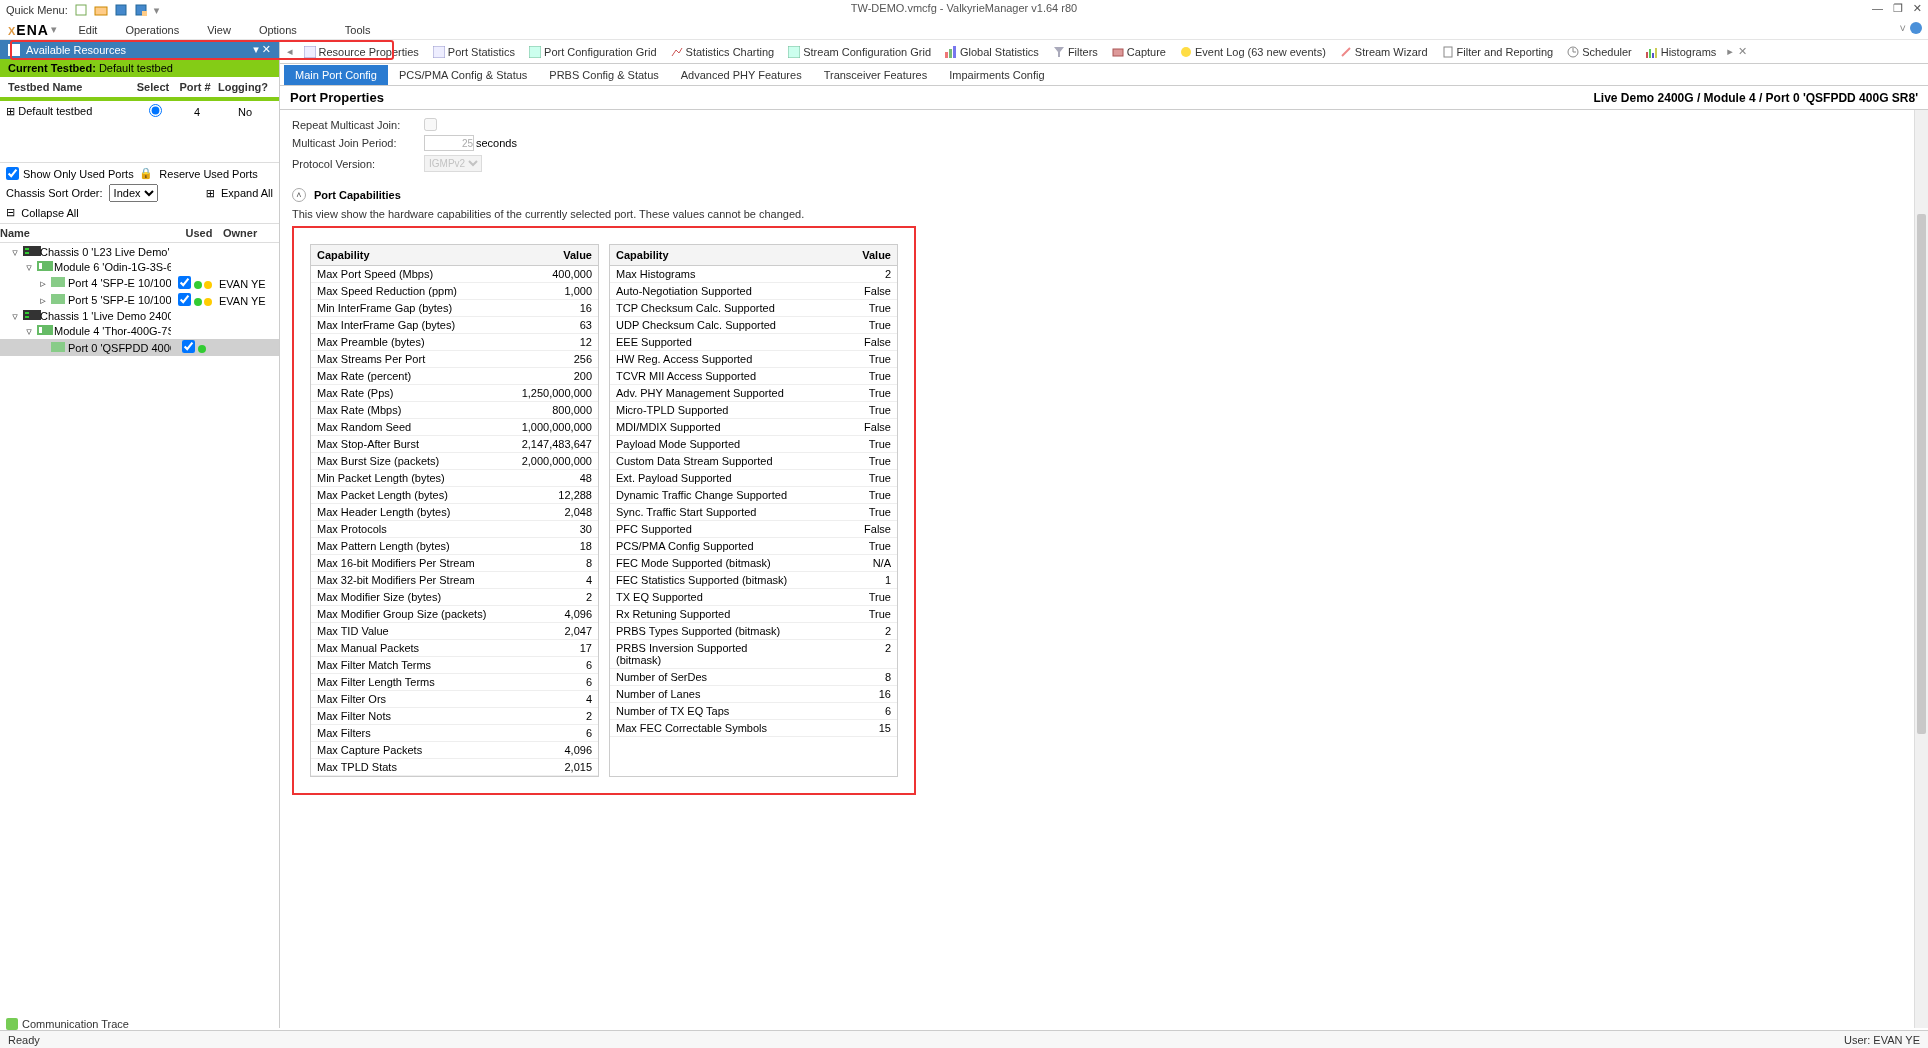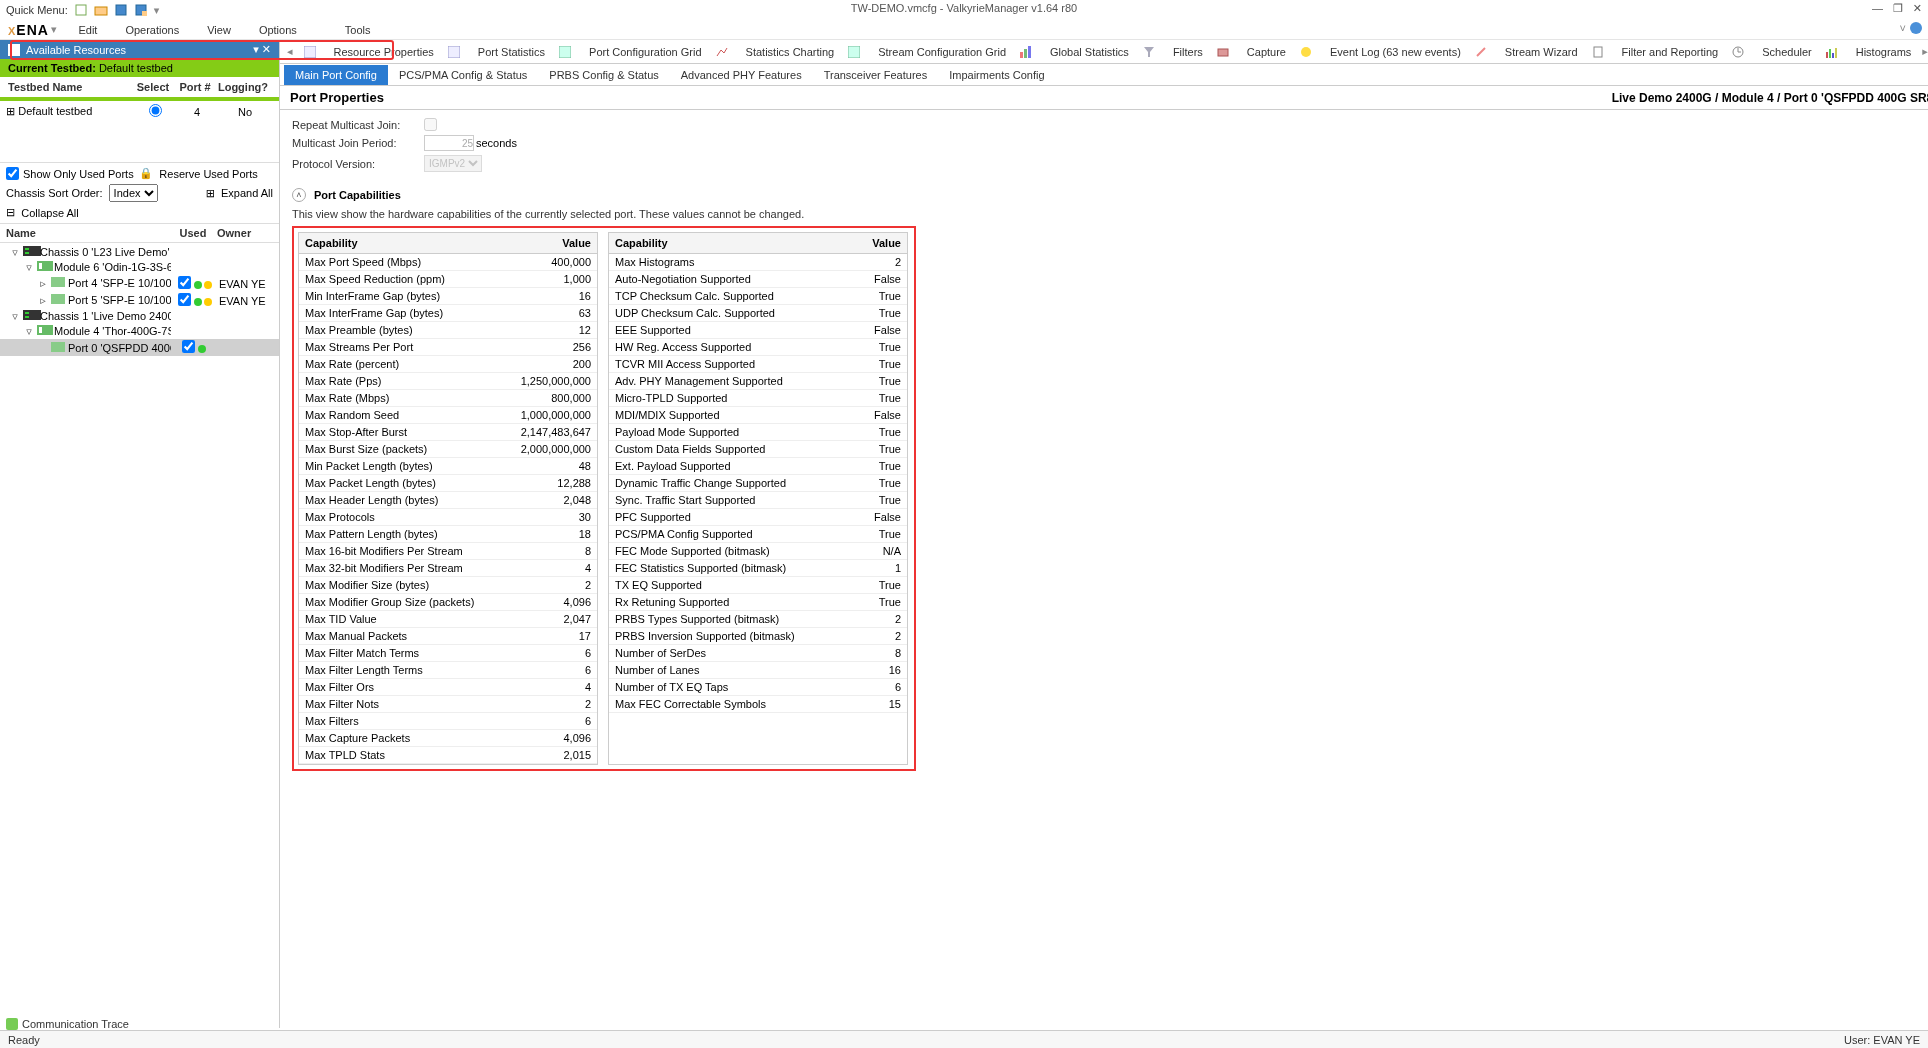--- a/index.html
+++ b/index.html
@@ -38,36 +38,36 @@
 .tb-col-name { flex: 1; }
 .tb-col-sel { width: 44px; text-align: center; }
 .tb-col-port { width: 40px; text-align: center; }
 .tb-col-log { width: 56px; text-align: center; }
 
 .opts { padding: 4px 6px; border-top: 1px solid #ddd; display:flex; flex-direction:column; gap:4px; margin-top: 40px; }
 .opts .row { display:flex; align-items:center; gap:6px; }
 .opts select { font-size:11px; height:18px; }
 .opts .ck { display:flex; align-items:center; gap:4px; }
 
-.tree-head { display:flex; padding: 3px 6px; border-top:1px solid #ddd; border-bottom:1px solid #ddd; font-weight:bold; color:#333; }
+.tree-head { display:flex; padding: 3px 0; border-top:1px solid #ddd; border-bottom:1px solid #ddd; font-weight:bold; color:#333; }
 .tree-col-name { flex:1; }
 .tree-col-used { width: 48px; text-align:center; }
 .tree-col-owner { width: 56px; text-align:left; }
 
 .tree { padding: 2px 0; }
 .tree-row { display:flex; align-items:center; padding: 1px 4px; white-space:nowrap; overflow:hidden; }
 .tree-row .arrow { width:10px; display:inline-block; text-align:center; color:#555; }
 .tree-row .ticon { width:14px; height:10px; display:inline-block; margin:0 3px; }
 .tree-row.sel { background:#d0d0d0; }
 .dot-g { width:8px;height:8px;border-radius:50%;background:#3c3;display:inline-block;margin-right:2px;}
 .dot-y { width:8px;height:8px;border-radius:50%;background:#fc0;display:inline-block;}
 
 
 .toolbar { height: 24px; border-bottom: 1px solid #ccc; display:flex; align-items:center; padding: 0 4px; gap: 2px; overflow:hidden; position:relative; }
-.toolbar .tbtn { display:flex; align-items:center; gap:18px; padding: 2px 6px; color:#333; white-space:nowrap; }
+.toolbar .tbtn { display:flex; align-items:center; gap:3px; padding: 2px 6px; color:#333; white-space:nowrap; }
 .toolbar .tbtn .ico { width:12px; height:12px; display:inline-block; }
 .toolbar .nav-arrow { color:#888; padding:0 3px; }
 .rp-highlight { border: 2px solid #e33; border-radius: 3px; position:absolute; left: 10px; top: 40px; width: 384px; height: 20px; pointer-events:none; }
 
 
 .subtabs { height: 22px; border-bottom: 1px solid #ccc; display:flex; align-items:flex-end; padding: 0 4px; }
 .subtabs .stab { padding: 3px 10px; color:#333; border:1px solid transparent; }
 .subtabs .stab.active { background:#2a7bd1; color:#fff; }
 
 
@@ -80,21 +80,21 @@
 .form-row { display:flex; align-items:center; gap: 2px; padding: 2px 0; }
 .form-row .flabel { width: 130px; color:#333; }
 .form-row input[type=text]{ width:50px; height:16px; font-size:10px; text-align:right; color:#aaa; border:1px solid #ccc; }
 .form-row select { width:58px; height:17px; font-size:10px; color:#aaa; border:1px solid #ccc; }
 
 .section-h { display:flex; align-items:center; gap:8px; margin-top:10px; padding:4px 0; }
 .section-h .collapse { width:14px;height:14px;border:1px solid #aaa;border-radius:50%;display:flex;align-items:center;justify-content:center;font-size:9px;color:#555;}
 .section-h .stitle { font-weight:bold; }
 .section-note { color:#333; padding: 2px 0 6px 0; }
 
-.cap-wrap { display:flex; gap: 10px; border: 2px solid #e33; padding: 4px; width: 624px; }
+.cap-wrap { display:flex; gap: 10px; border: 2px solid #e33; padding: 16px; width: 624px; }
 .cap-tbl { border:1px solid #ccc; width: 300px; }
 .cap-tbl .ch { display:flex; background:#f4f4f4; border-bottom:1px solid #ccc; }
 .cap-tbl .ch div { padding:4px 6px; font-weight:bold; }
 .cap-tbl .cr { display:flex; border-bottom:1px solid #eee; }
 .cap-tbl .cr div { padding:2px 6px; }
 .cap-tbl .cn { flex:1; }
 .cap-tbl .cv { width: 100px; text-align:right; }
 
 .rscroll { position:absolute; right:0; top:0; bottom:0; width:14px; background:#f0f0f0; border-left:1px solid #ddd; }
 .rscroll .thumb { position:absolute; left:2px; right:2px; top:104px; height:520px; background:#c8c8c8; border-radius:2px; }
@@ -592,21 +592,21 @@
               </div>
               <div class="cr">
                 <div class="cn">MDI/MDIX Supported</div>
                 <div class="cv">False</div>
               </div>
               <div class="cr">
                 <div class="cn">Payload Mode Supported</div>
                 <div class="cv">True</div>
               </div>
               <div class="cr">
-                <div class="cn">Custom Data Fields Supported</div>
+                <div class="cn">Custom Data Stream Supported</div>
                 <div class="cv">True</div>
               </div>
               <div class="cr">
                 <div class="cn">Ext. Payload Supported</div>
                 <div class="cv">True</div>
               </div>
               <div class="cr">
                 <div class="cn">Dynamic Traffic Change Supported</div>
                 <div class="cv">True</div>
               </div>

